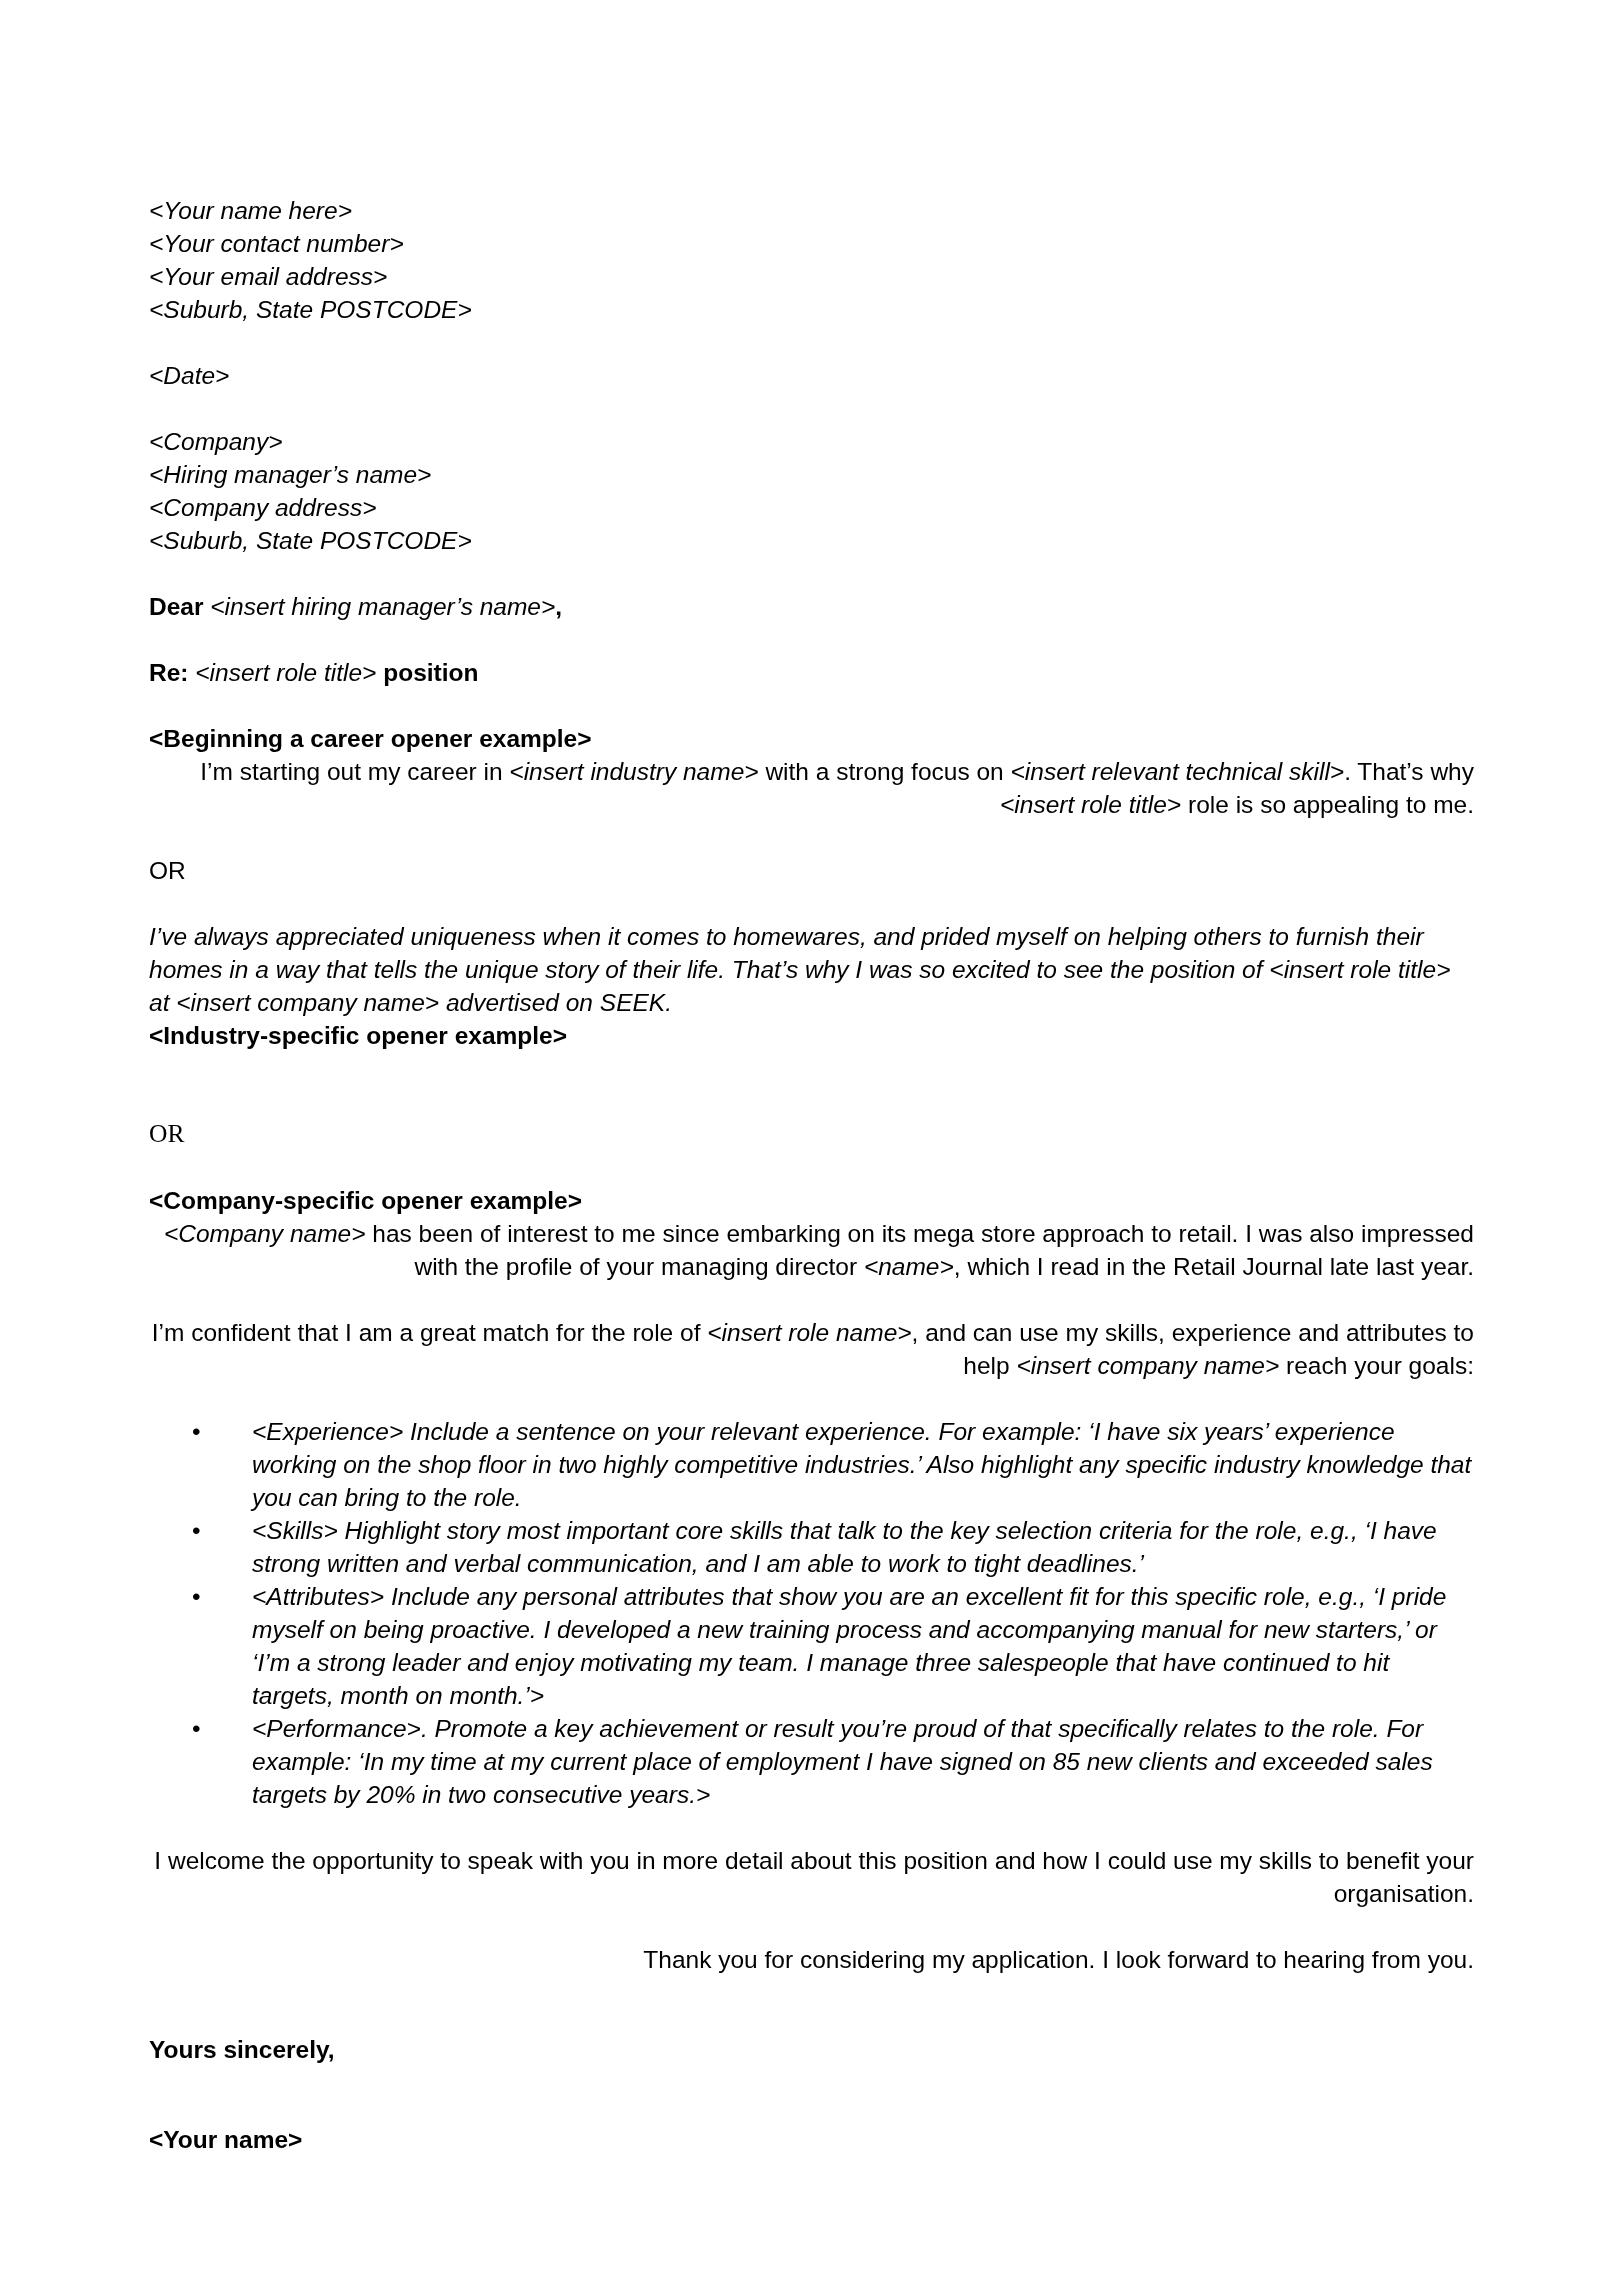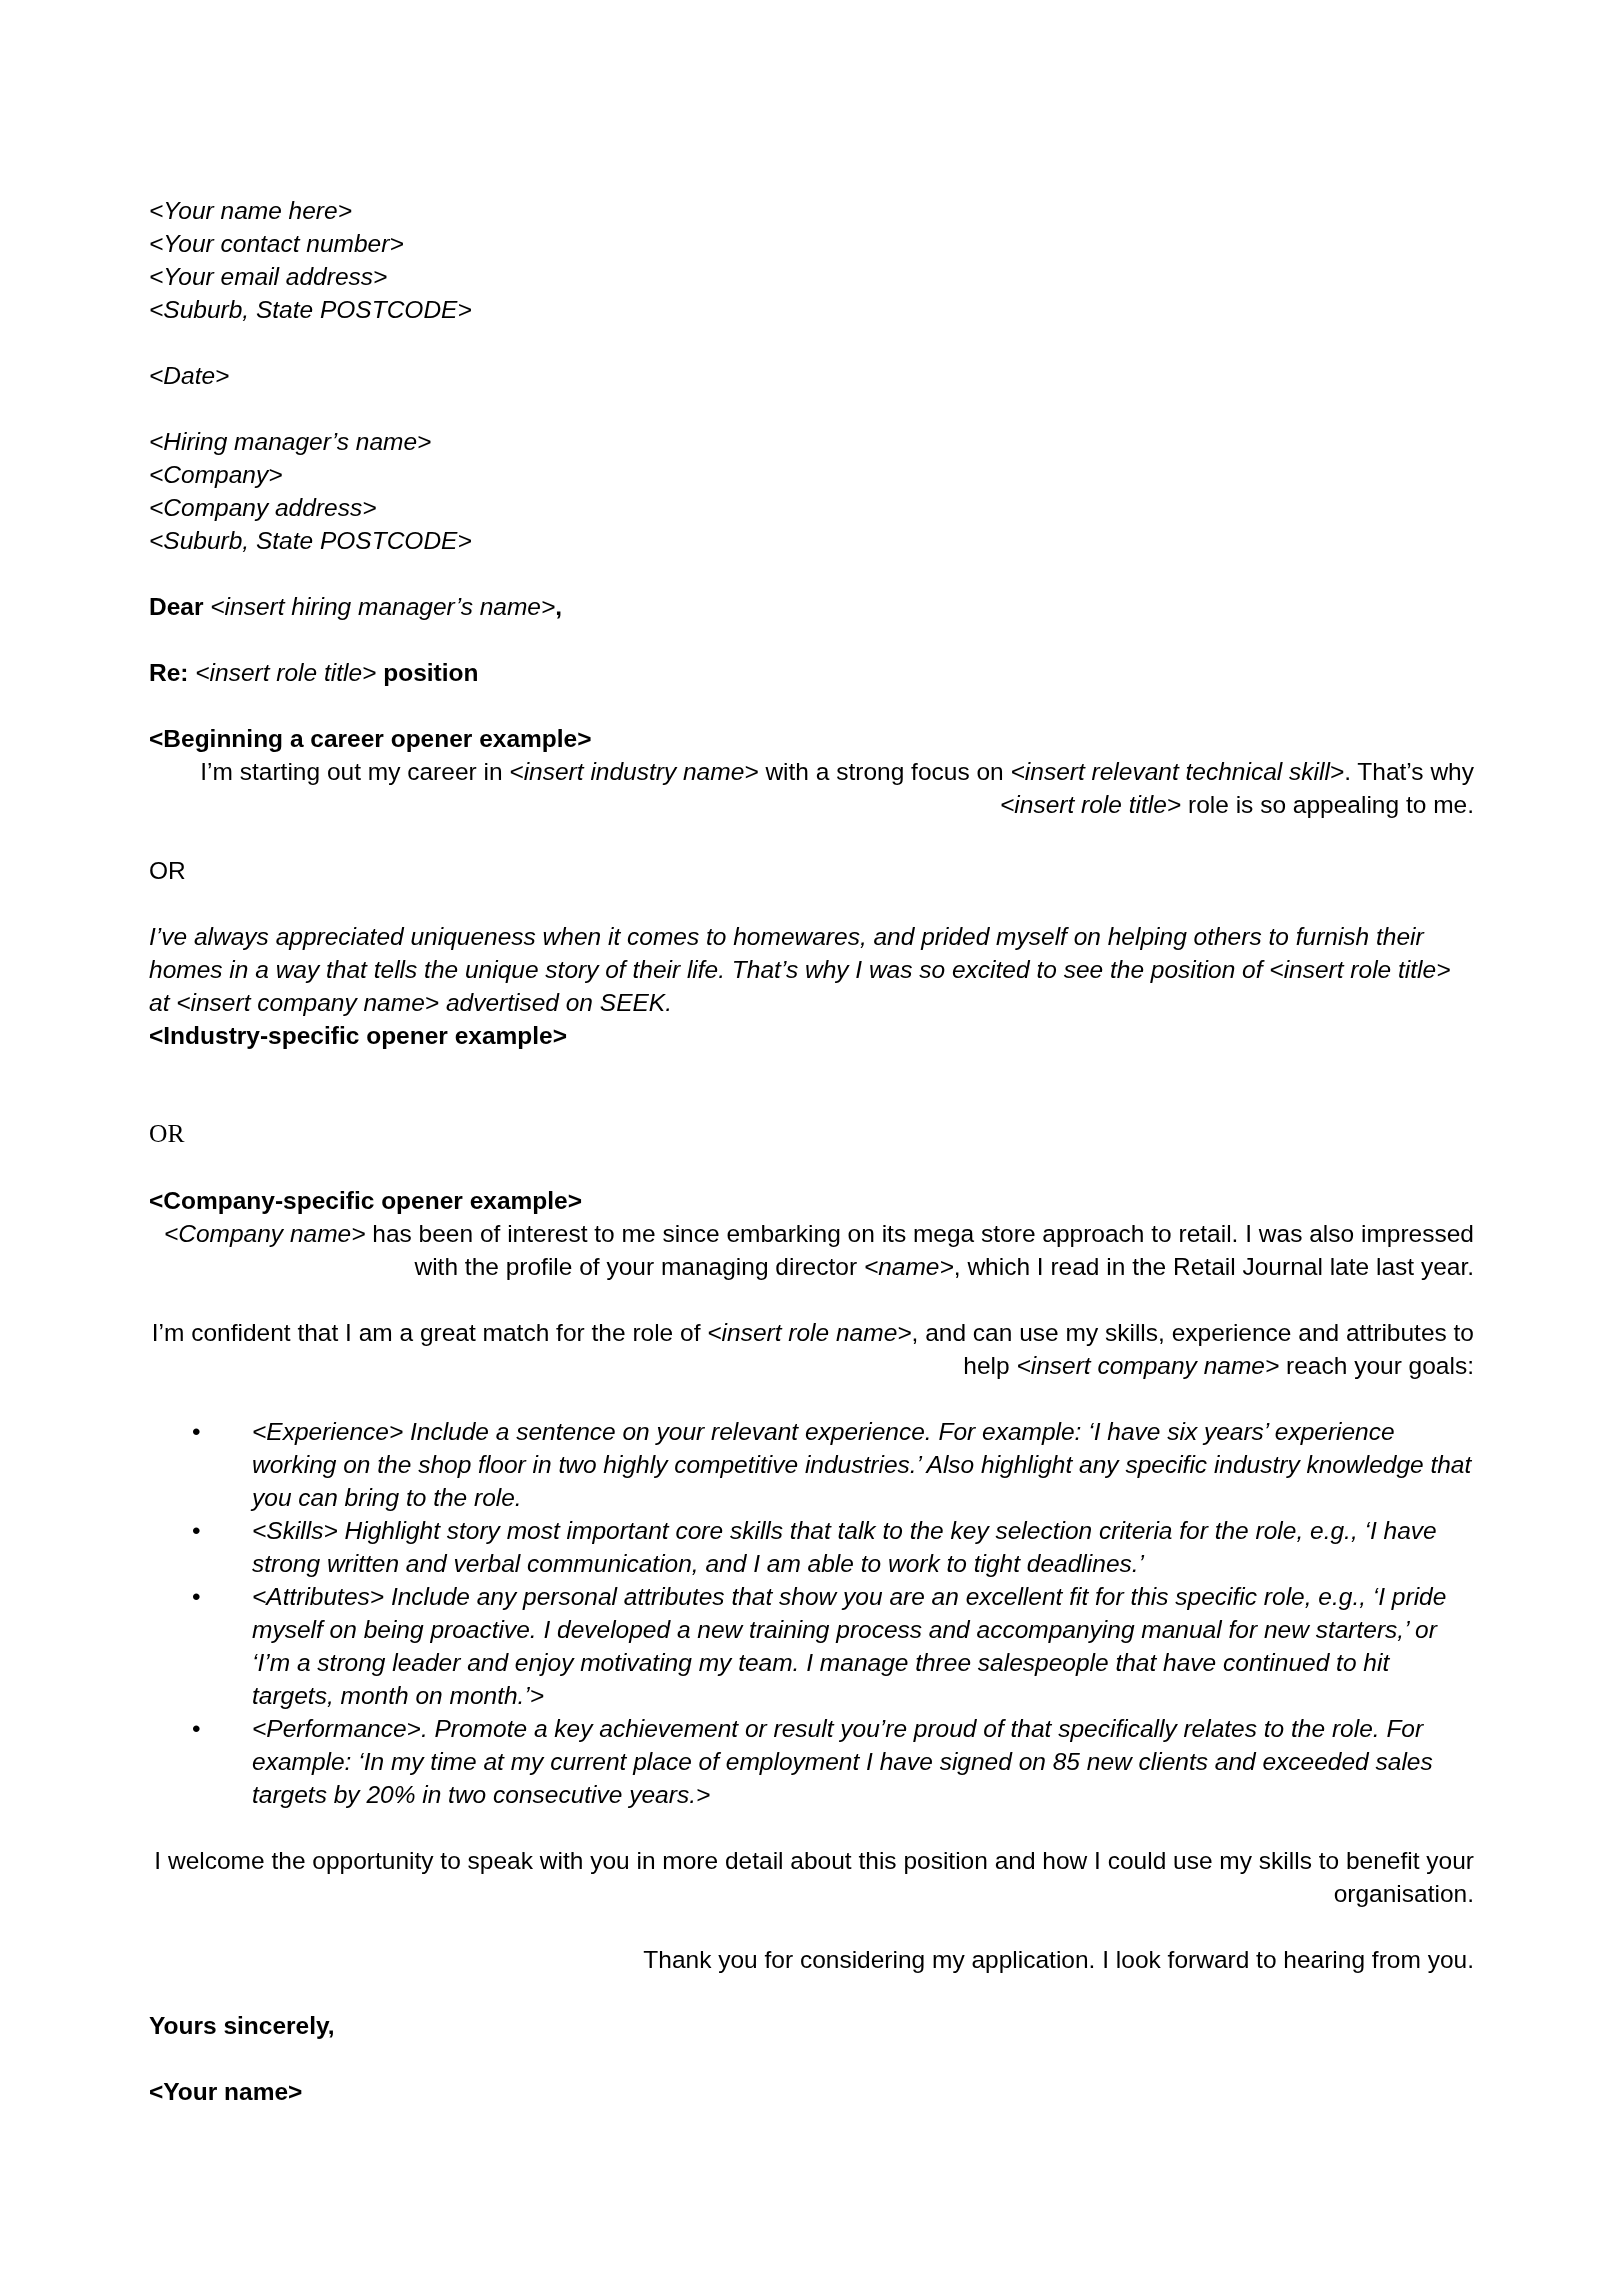--- a/index.html
+++ b/index.html
@@ -35,21 +35,21 @@
 
   .addr-line {
     font-style: italic;
     white-space: nowrap;
   }
 
   .spacer-sm { height: 33px; }
   .spacer-md { height: 34px; }
   .spacer-lg { height: 65px; }
 
-  .bold { font-weight: bold; }
+  .bold { font-weight: bold; margin-top: 24px; }
   .bi { font-weight: normal; font-style: italic; }
   .it { font-style: italic; }
 
   .heading {
     font-weight: bold;
     font-style: normal;
   }
 
   .para {
     margin: 0;
@@ -110,22 +110,22 @@
       <div class="addr-line">&lt;Suburb, State POSTCODE&gt;</div>
     </div>
 
     <div class="spacer-sm"></div>
 
     <div class="block bi">&lt;Date&gt;</div>
 
     <div class="spacer-sm"></div>
 
     <div class="block">
+      <div class="addr-line">&lt;Company&gt;</div>
       <div class="addr-line">&lt;Hiring manager’s name&gt;</div>
-      <div class="addr-line">&lt;Company&gt;</div>
       <div class="addr-line">&lt;Company address&gt;</div>
       <div class="addr-line">&lt;Suburb, State POSTCODE&gt;</div>
     </div>
 
     <div class="spacer-sm"></div>
 
     <div class="block">
       <span class="bold">Dear </span><span class="bi">&lt;insert hiring manager’s name&gt;</span><span class="bold">,</span>
     </div>
 

